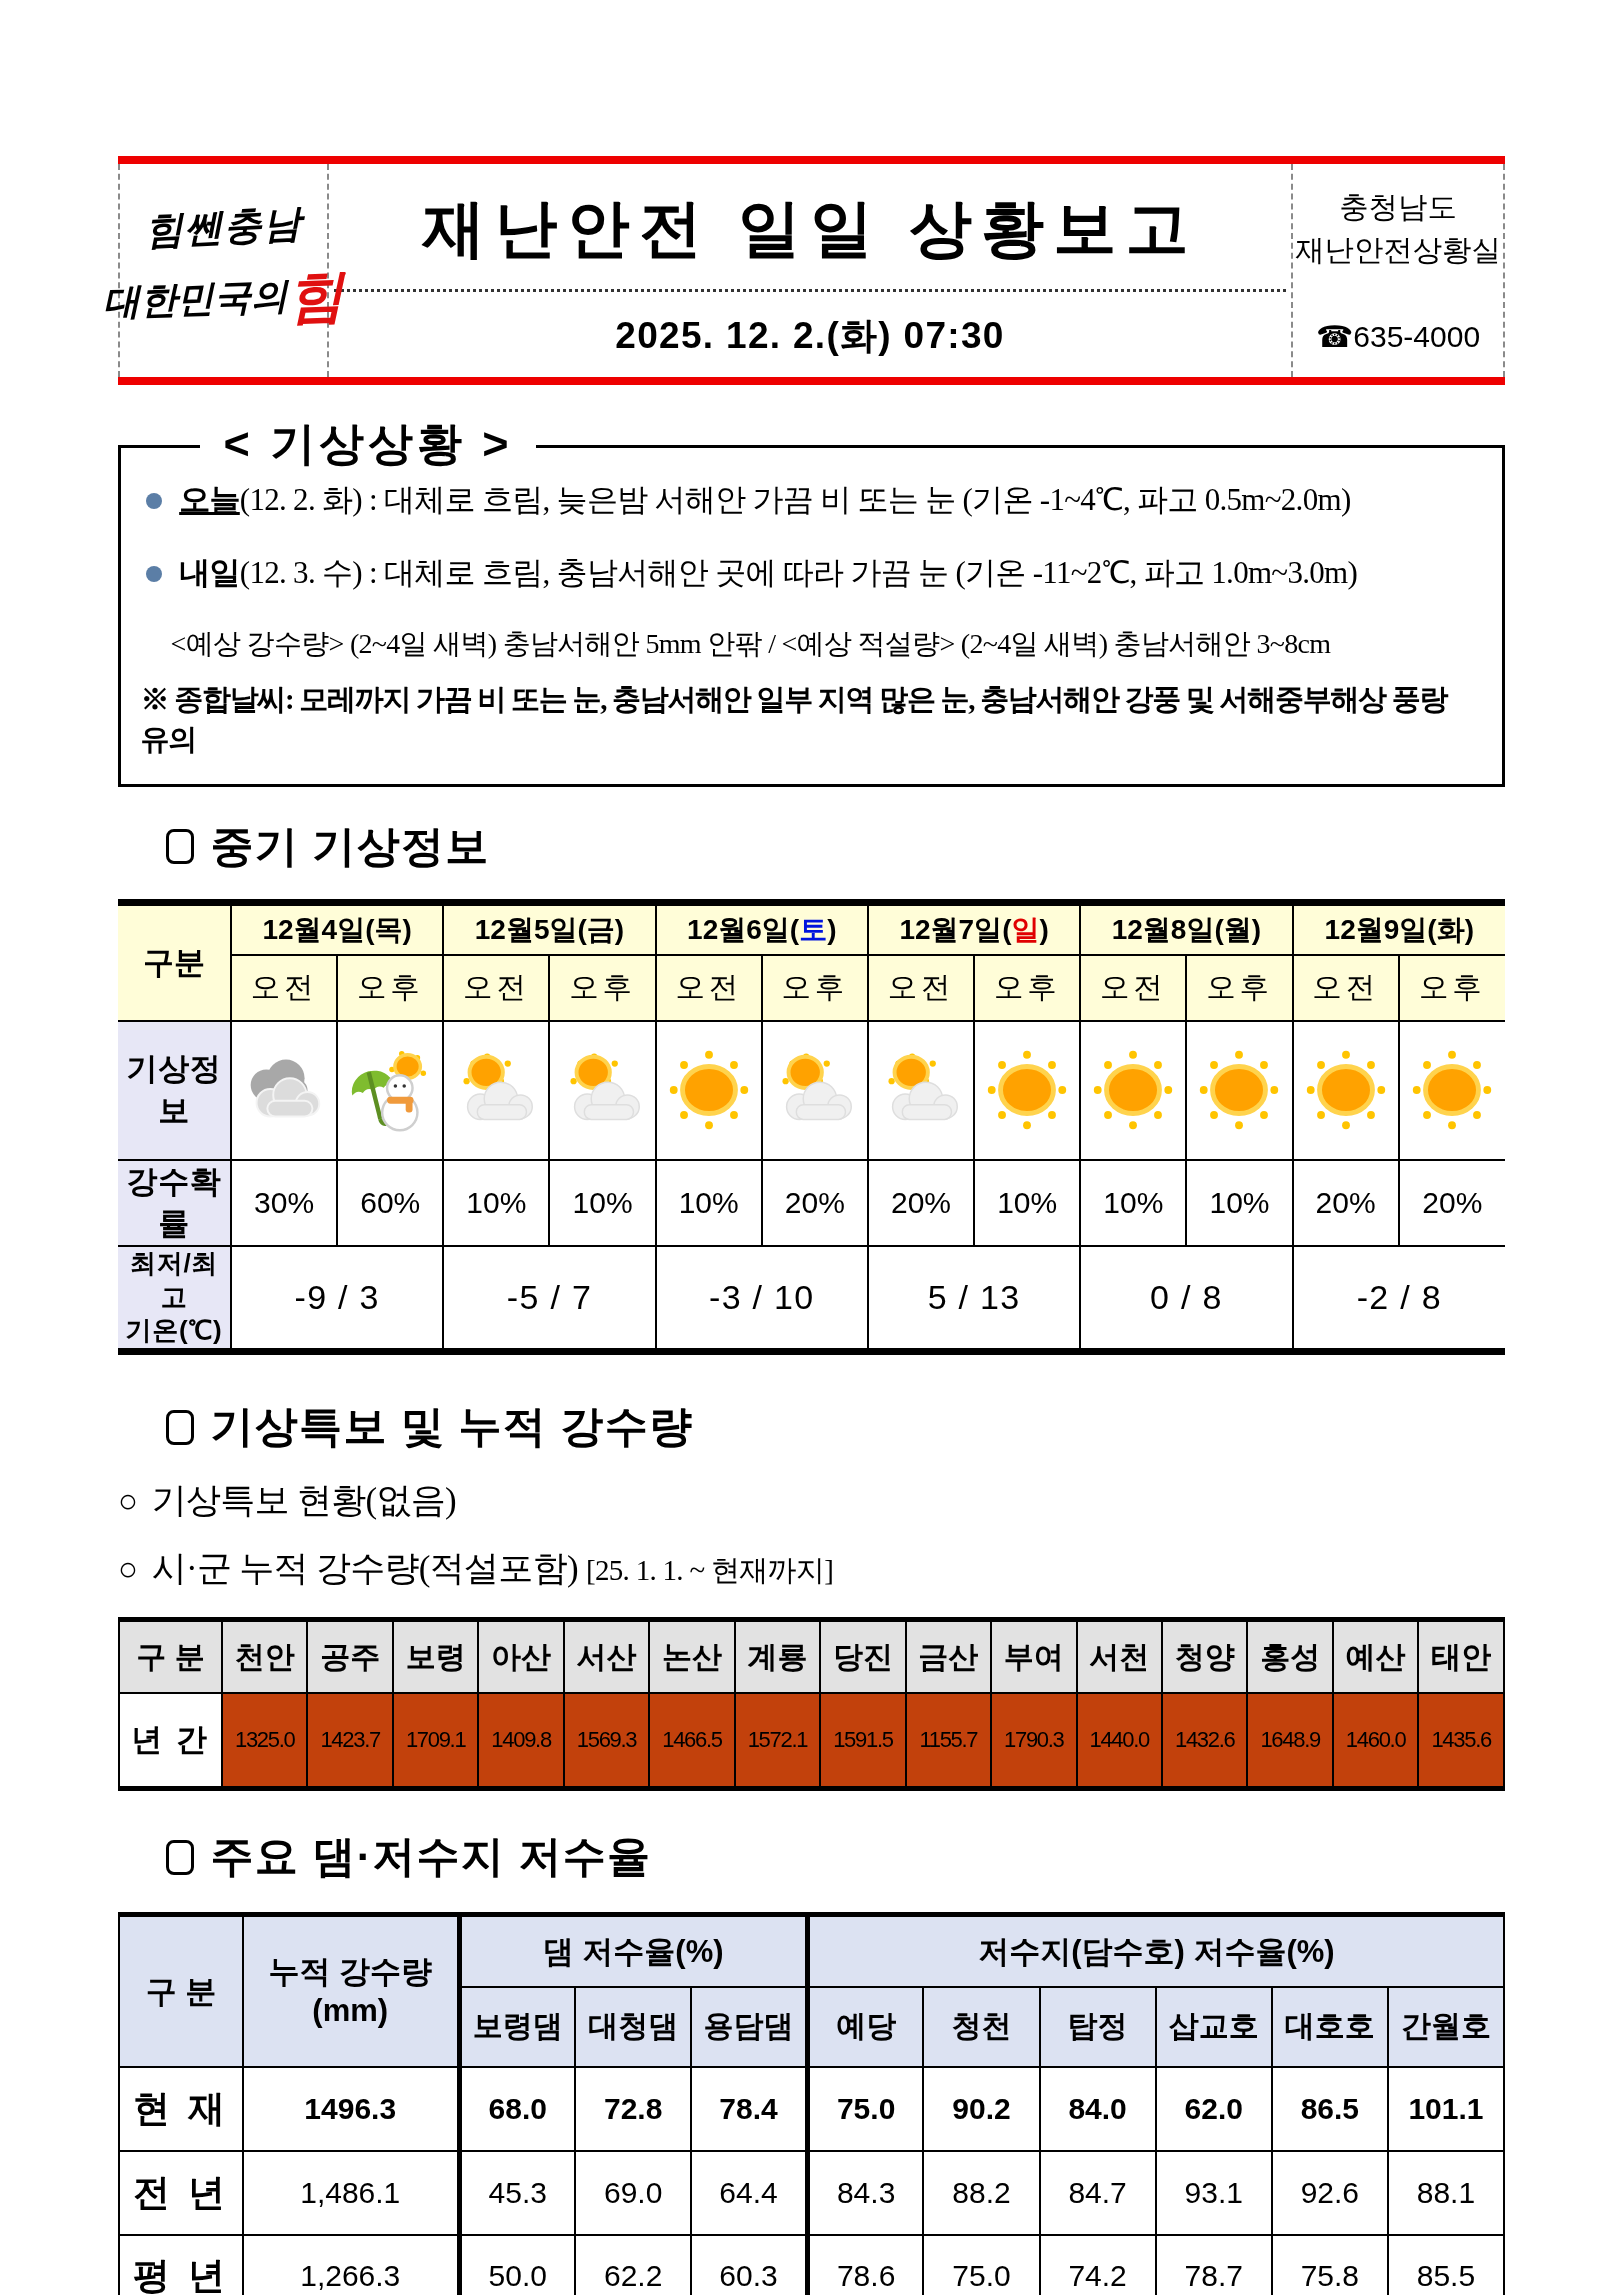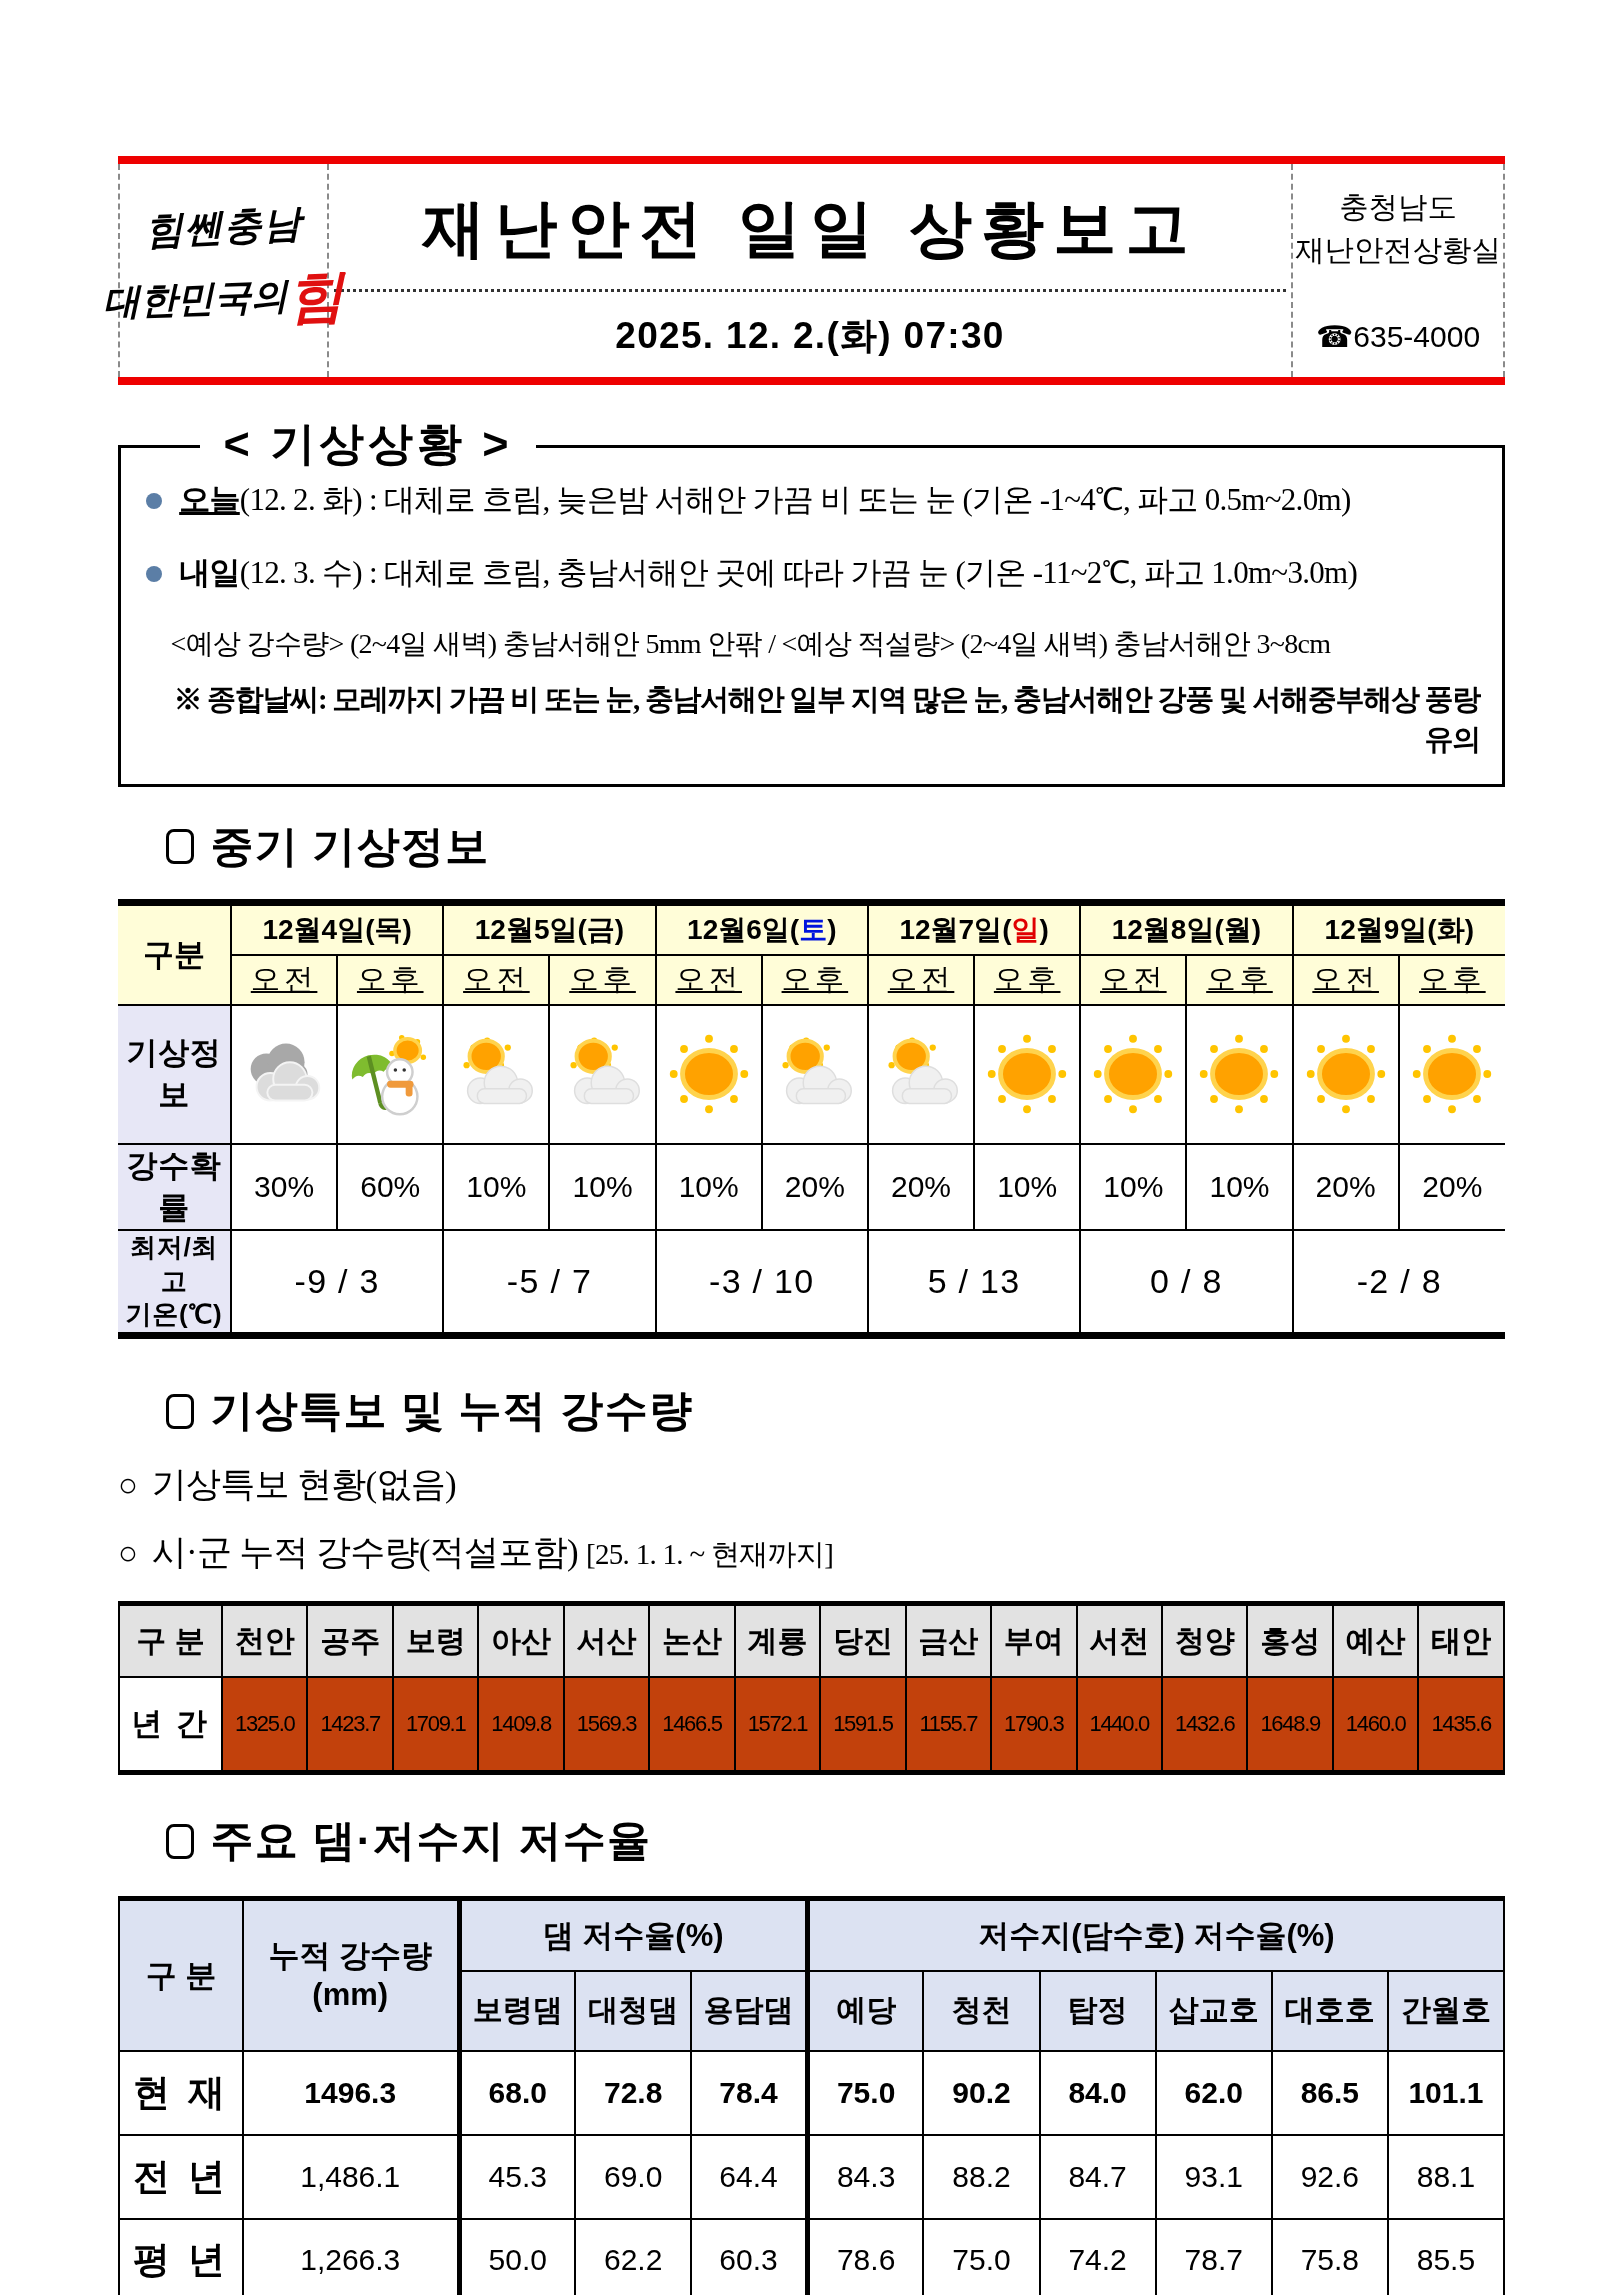--- a/index.html
+++ b/index.html
@@ -57,21 +57,21 @@
   }
   .wline { font-size:31px; letter-spacing:-0.7px; margin-bottom:31px; }
   .wline:last-child { margin-bottom:0; }
   .dot {
     display:inline-block; width:16.4px; height:16.4px; border-radius:50%;
     background:#5b7ea6; margin:0 17px 3.9px 5.2px; vertical-align:middle;
   }
   .wl-label { font-weight:bold; }
   .wl-label.u { text-decoration:underline; }
   .wline.sub { margin-left:30px; font-size:28px; margin-bottom:17px; }
-  .wline.summary { font-weight:bold; font-size:29px; margin-bottom:2.6px; letter-spacing:-1.3px;text-align:right; }
+  .wline.summary { font-weight:bold; font-size:29px; margin-bottom:2.6px; letter-spacing:-1.3px; }
 
   
   .section-h {
     display:flex; align-items:center; gap:17px;
     font-family:"Liberation Sans", sans-serif; font-weight:900;
     font-size:43px; letter-spacing:1.3px;padding-left:48px;
   }
   .sq { width:27.5px; height:35px; border:3.9px solid #000; border-radius:7.9px; flex:0 0 auto; }
   .sh1 { margin-top:31px; }
   .sh2 { margin-top:43px; }
@@ -83,21 +83,21 @@
 
   
   .mid-table { margin-top:23.6px; border-top:7.2px solid #000; border-bottom:7.2px solid #000; }
   .mid-table th, .mid-table td { font-family:"Liberation Sans", sans-serif; }
   .mid-table .edge-l { border-left:none; }
   .mid-table .edge-r { border-right:none; }
   .mid-table .yellow { background:#fffdd8; }
   .mid-table .lav { background:#e7e7f6; }
   .day-h { font-size:28px; font-weight:800; height:52px; }
   .corner { font-size:31px; font-weight:700; }
-  .ampm { font-size:29.4px; font-weight:500; height:50px; letter-spacing:3.9px;text-decoration:underline; }
+  .ampm { font-size:29.4px; font-weight:500; height:66px; letter-spacing:3.9px; }
   .icon-row td { height:139px; background:#fff; }
   .precip-row td { height:84px; font-size:30px; font-weight:500; background:#fff; }
   .temp-row td { height:90px; font-size:34px; background:#fff; letter-spacing:1.3px; }
   .row-label { font-size:31px; font-weight:800; letter-spacing:0.7px; }
   .row-label.small { font-size:26px; line-height:1.3; }
   .dow-wrap::before { content:"("; }
   .dow-wrap::after { content:")"; }
   .dow.blue { color:#0014dd; }
   .dow.red  { color:#e00000; }
   .wicon svg { width:98px; height:92px; vertical-align:middle; }

